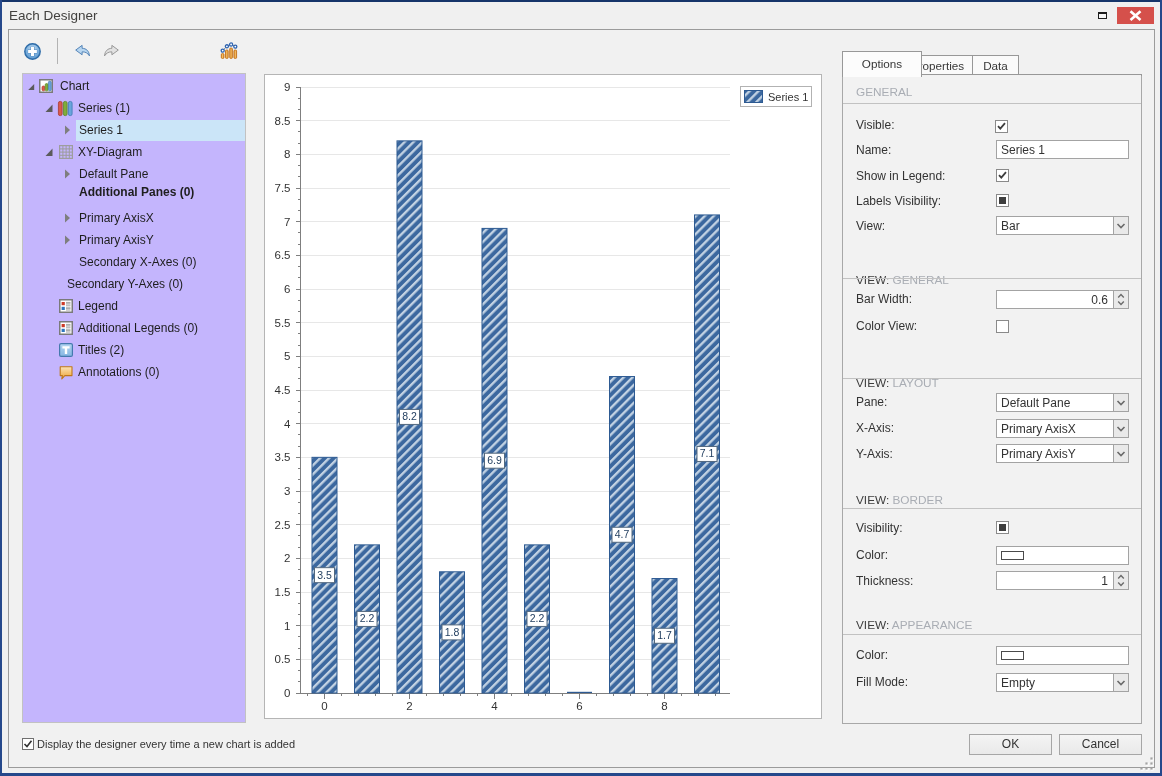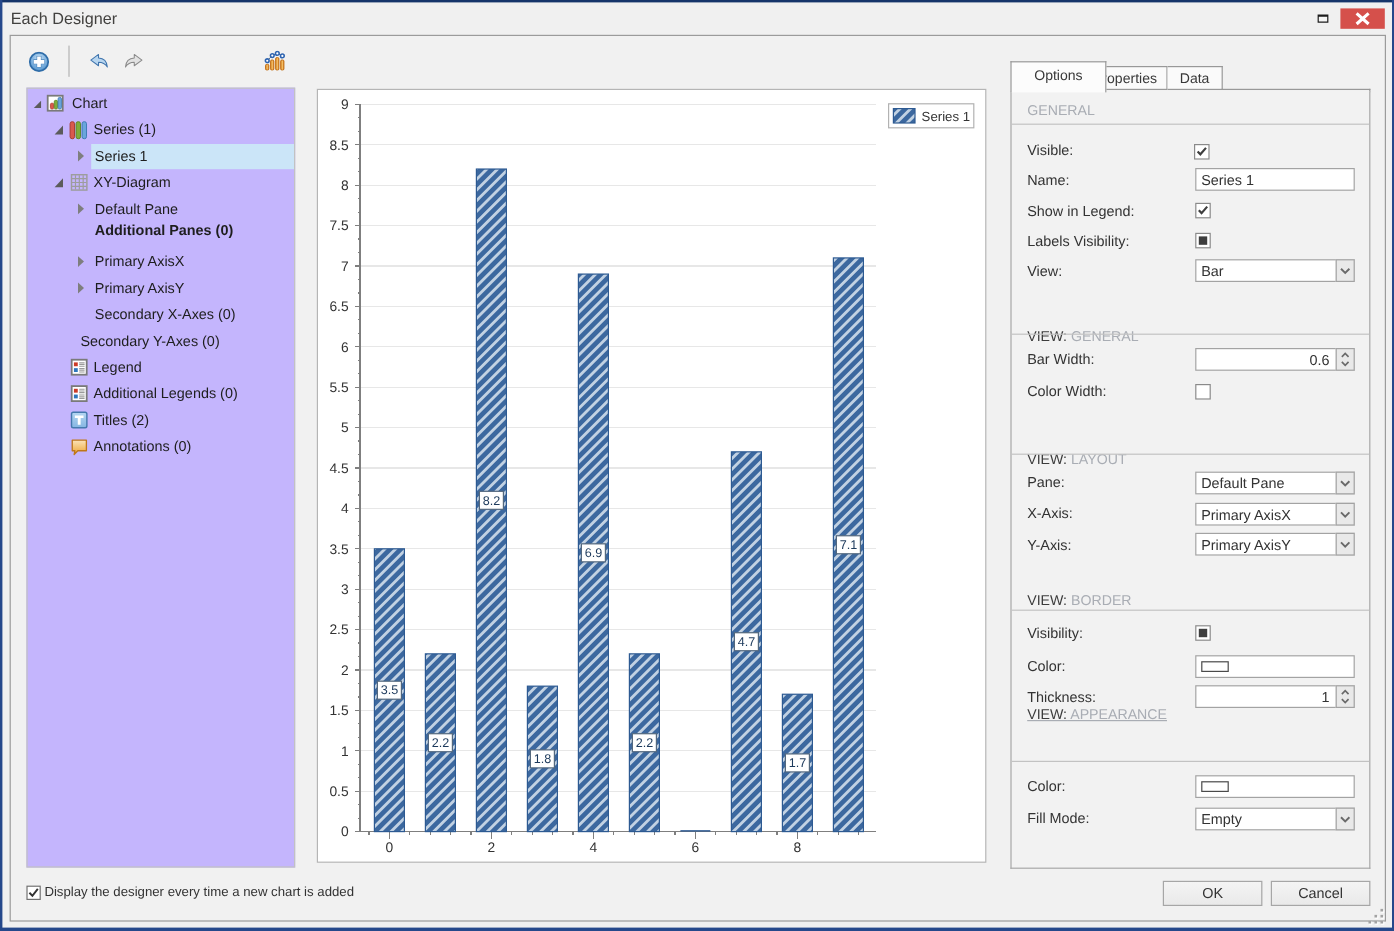--- a/index.html
+++ b/index.html
@@ -397,21 +397,21 @@
   <div class="flabel" style="top:216px;">Bar Width:</div>
   <div class="tbox spin" style="top:214px;">
       <span class="spintext">0.6</span>
       <div class="combo-btn">
         <svg width="16" height="19" viewBox="0 0 16 19" style="position:absolute;left:-1px;top:-1px;">
           <path d="M5.2 7.4 L8 4.6 L10.8 7.4" stroke="#6a6a6a" stroke-width="1.4" fill="none"></path>
           <path d="M5.2 11.6 L8 14.4 L10.8 11.6" stroke="#6a6a6a" stroke-width="1.4" fill="none"></path>
         </svg>
       </div>
     </div>
-  <div class="flabel" style="top:243px;">Color Width:</div>
+  <div class="flabel" style="top:243px;">Color View:</div>
   <div class="cb" style="top:244px;"></div>
 
   <div class="sect" style="top:284px;margin-top:16px;"><span class="sdark">VIEW:</span> LAYOUT</div>
   <div class="sline" style="top:302px;"></div>
   <div class="flabel" style="top:319px;">Pane:</div>
   <div class="tbox combo" style="top:317px;">Default Pane<div class="combo-btn">
         <svg width="16" height="19" viewBox="0 0 16 19" style="position:absolute;left:-1px;top:-1px;">
           <path d="M4.5 8 L8 11.5 L11.5 8" stroke="#6a6a6a" stroke-width="1.6" fill="none"></path>
         </svg>
       </div></div>
@@ -442,21 +442,21 @@
   <div class="tbox spin" style="top:495px;">
       <span class="spintext">1</span>
       <div class="combo-btn">
         <svg width="16" height="19" viewBox="0 0 16 19" style="position:absolute;left:-1px;top:-1px;">
           <path d="M5.2 7.4 L8 4.6 L10.8 7.4" stroke="#6a6a6a" stroke-width="1.4" fill="none"></path>
           <path d="M5.2 11.6 L8 14.4 L10.8 11.6" stroke="#6a6a6a" stroke-width="1.4" fill="none"></path>
         </svg>
       </div>
     </div>
 
-  <div class="sect" style="top:512px;text-decoration:underline;"><span class="sdark">VIEW:</span> APPEARANCE</div>
+  <div class="sect" style="top:542px;"><span class="sdark">VIEW:</span> APPEARANCE</div>
   <div class="sline" style="top:558px;"></div>
   <div class="flabel" style="top:572px;">Color:</div>
   <div class="tbox" style="top:570px;">
       <div class="swatch"></div>
     </div>
   <div class="flabel" style="top:599px;">Fill Mode:</div>
   <div class="tbox combo" style="top:597px;">Empty<div class="combo-btn">
         <svg width="16" height="19" viewBox="0 0 16 19" style="position:absolute;left:-1px;top:-1px;">
           <path d="M4.5 8 L8 11.5 L11.5 8" stroke="#6a6a6a" stroke-width="1.6" fill="none"></path>
         </svg>

